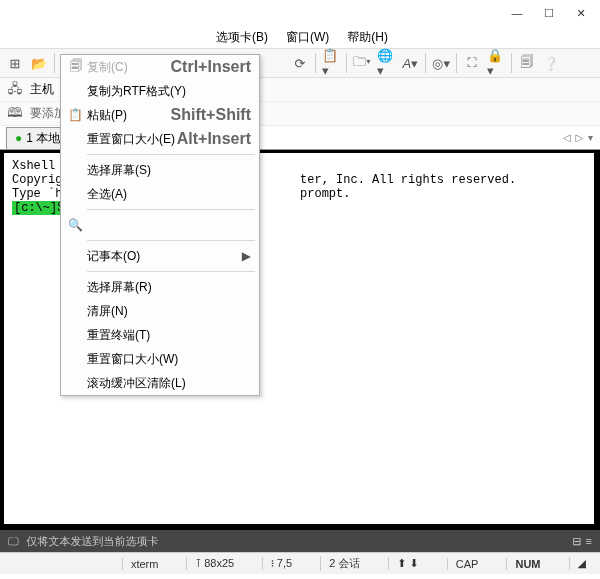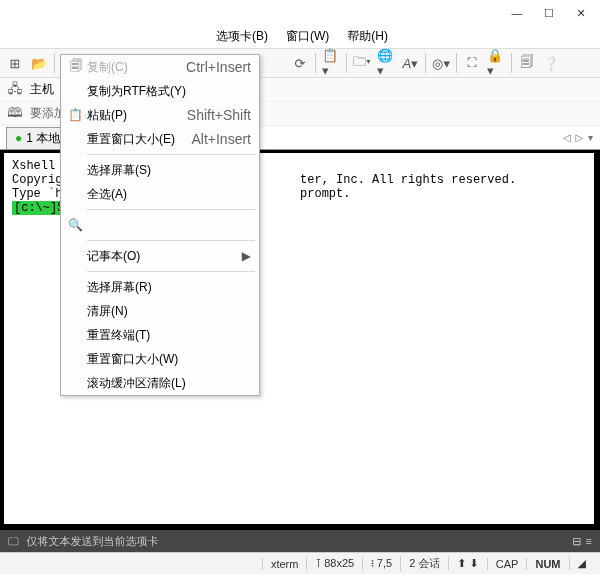--- a/index.html
+++ b/index.html
@@ -1,43 +1,43 @@
 <!DOCTYPE html>
 <html><head>
 <meta charset="utf-8">
 <style>
 * { margin: 0; padding: 0; box-sizing: border-box; }
 body { font-family: "Microsoft YaHei", Arial, sans-serif; font-size: 12px; background: #fff; width: 600px; height: 579px; overflow: hidden; position: relative; }
 .titlebar { height: 26px; display: flex; justify-content: flex-end; align-items: center; padding-right: 4px; gap: 2px; }
 .win-btn { width: 30px; height: 22px; display: flex; align-items: center; justify-content: center; font-size: 11px; color: #333; cursor: default; }
-.menubar { height: 22px; display: flex; padding-left: 210px; gap: 6px; }
+.menubar { height: 22px; display: flex; align-items: center; padding-left: 210px; gap: 6px; }
 .menubar span { padding: 2px 6px; }
 .toolbar { height: 30px; border-top: 1px solid #ddd; border-bottom: 1px solid #ddd; display: flex; align-items: center; padding: 0 6px; gap: 6px; background: #f7f7f7; }
 .tb-icon { width: 18px; height: 18px; display: flex; align-items: center; justify-content: center; color: #555; font-size: 13px; }
 .sep { width: 1px; height: 20px; background: #ccc; }
 .hostbar { height: 24px; display: flex; align-items: center; padding: 0 6px; gap: 6px; background: #fafafa; border-bottom: 1px solid #eee; }
 .addbar { height: 24px; display: flex; align-items: center; padding: 0 6px; gap: 6px; background: #fafafa; border-bottom: 1px solid #eee; color: #666; }
 .tabbar { height: 24px; display: flex; align-items: center; padding: 0 6px; background: #fff; border-bottom: 1px solid #999; }
 .tab { padding: 2px 8px; border: 1px solid #999; border-bottom: none; background: #f0f0f0; display: flex; align-items: center; gap: 4px; }
 .tabbar-right { margin-left: auto; color: #777; font-size: 10px; letter-spacing: 1px; }
 .terminal { position: relative; background: #fff; color: #000; font-family: "Courier New", monospace; font-size: 12px; padding: 6px 8px; height: 380px; border-left: 4px solid #000; border-right: 6px solid #000; border-top: 3px solid #000; border-bottom: 6px solid #000; }
 .terminal .line { white-space: pre; }
 .prompt { background: #2ecc40; color: #000; padding: 0 2px; }
 .dark-status { height: 22px; background: #464646; color: #c8c8c8; display: flex; align-items: center; padding: 0 8px; font-size: 11px; gap: 8px; }
 .dark-status .right { margin-left: auto; display: flex; gap: 4px; align-items: center; }
 .statusbar { height: 22px; background: #f3f3f3; border-top: 1px solid #ccc; display: flex; align-items: center; padding: 0 6px; font-size: 11px; color: #333; }
-.statusbar .seg { padding: 0 8px; border-left: 1px solid #ccc; }
+.statusbar .seg { padding: 0 8px; border-left: 1px solid #ccc; margin-left: 20px; }
 .statusbar .seg:first-child { border-left: none; }
 .statusbar .spacer { flex: 1; }
 
 .ctx { position: absolute; left: 60px; top: 54px; width: 200px; background: #fdfdfd; border: 1px solid #b0b0b0; box-shadow: 2px 2px 4px rgba(0,0,0,.2); z-index: 50; }
 .ctx-row { display: flex; align-items: center; height: 24px; padding: 0 8px 0 4px; cursor: default; }
 .ctx-icon { width: 22px; display: flex; align-items: center; justify-content: center; font-size: 12px; color: #555; }
 .ctx-label { flex: 1; }
-.ctx-accel { color: #666; font-size: 14px; }
+.ctx-accel { color: #666; font-size: 16px; font-weight: bold; }
 .ctx-arrow { color: #555; }
 .ctx-sep { height: 1px; background: #d8d8d8; margin: 3px 4px 3px 26px; }
 .light { color: #aaa; }
 </style>
 </head>
 <body>
 
 <div class="titlebar">
   <div class="win-btn">—</div>
   <div class="win-btn">☐</div>

